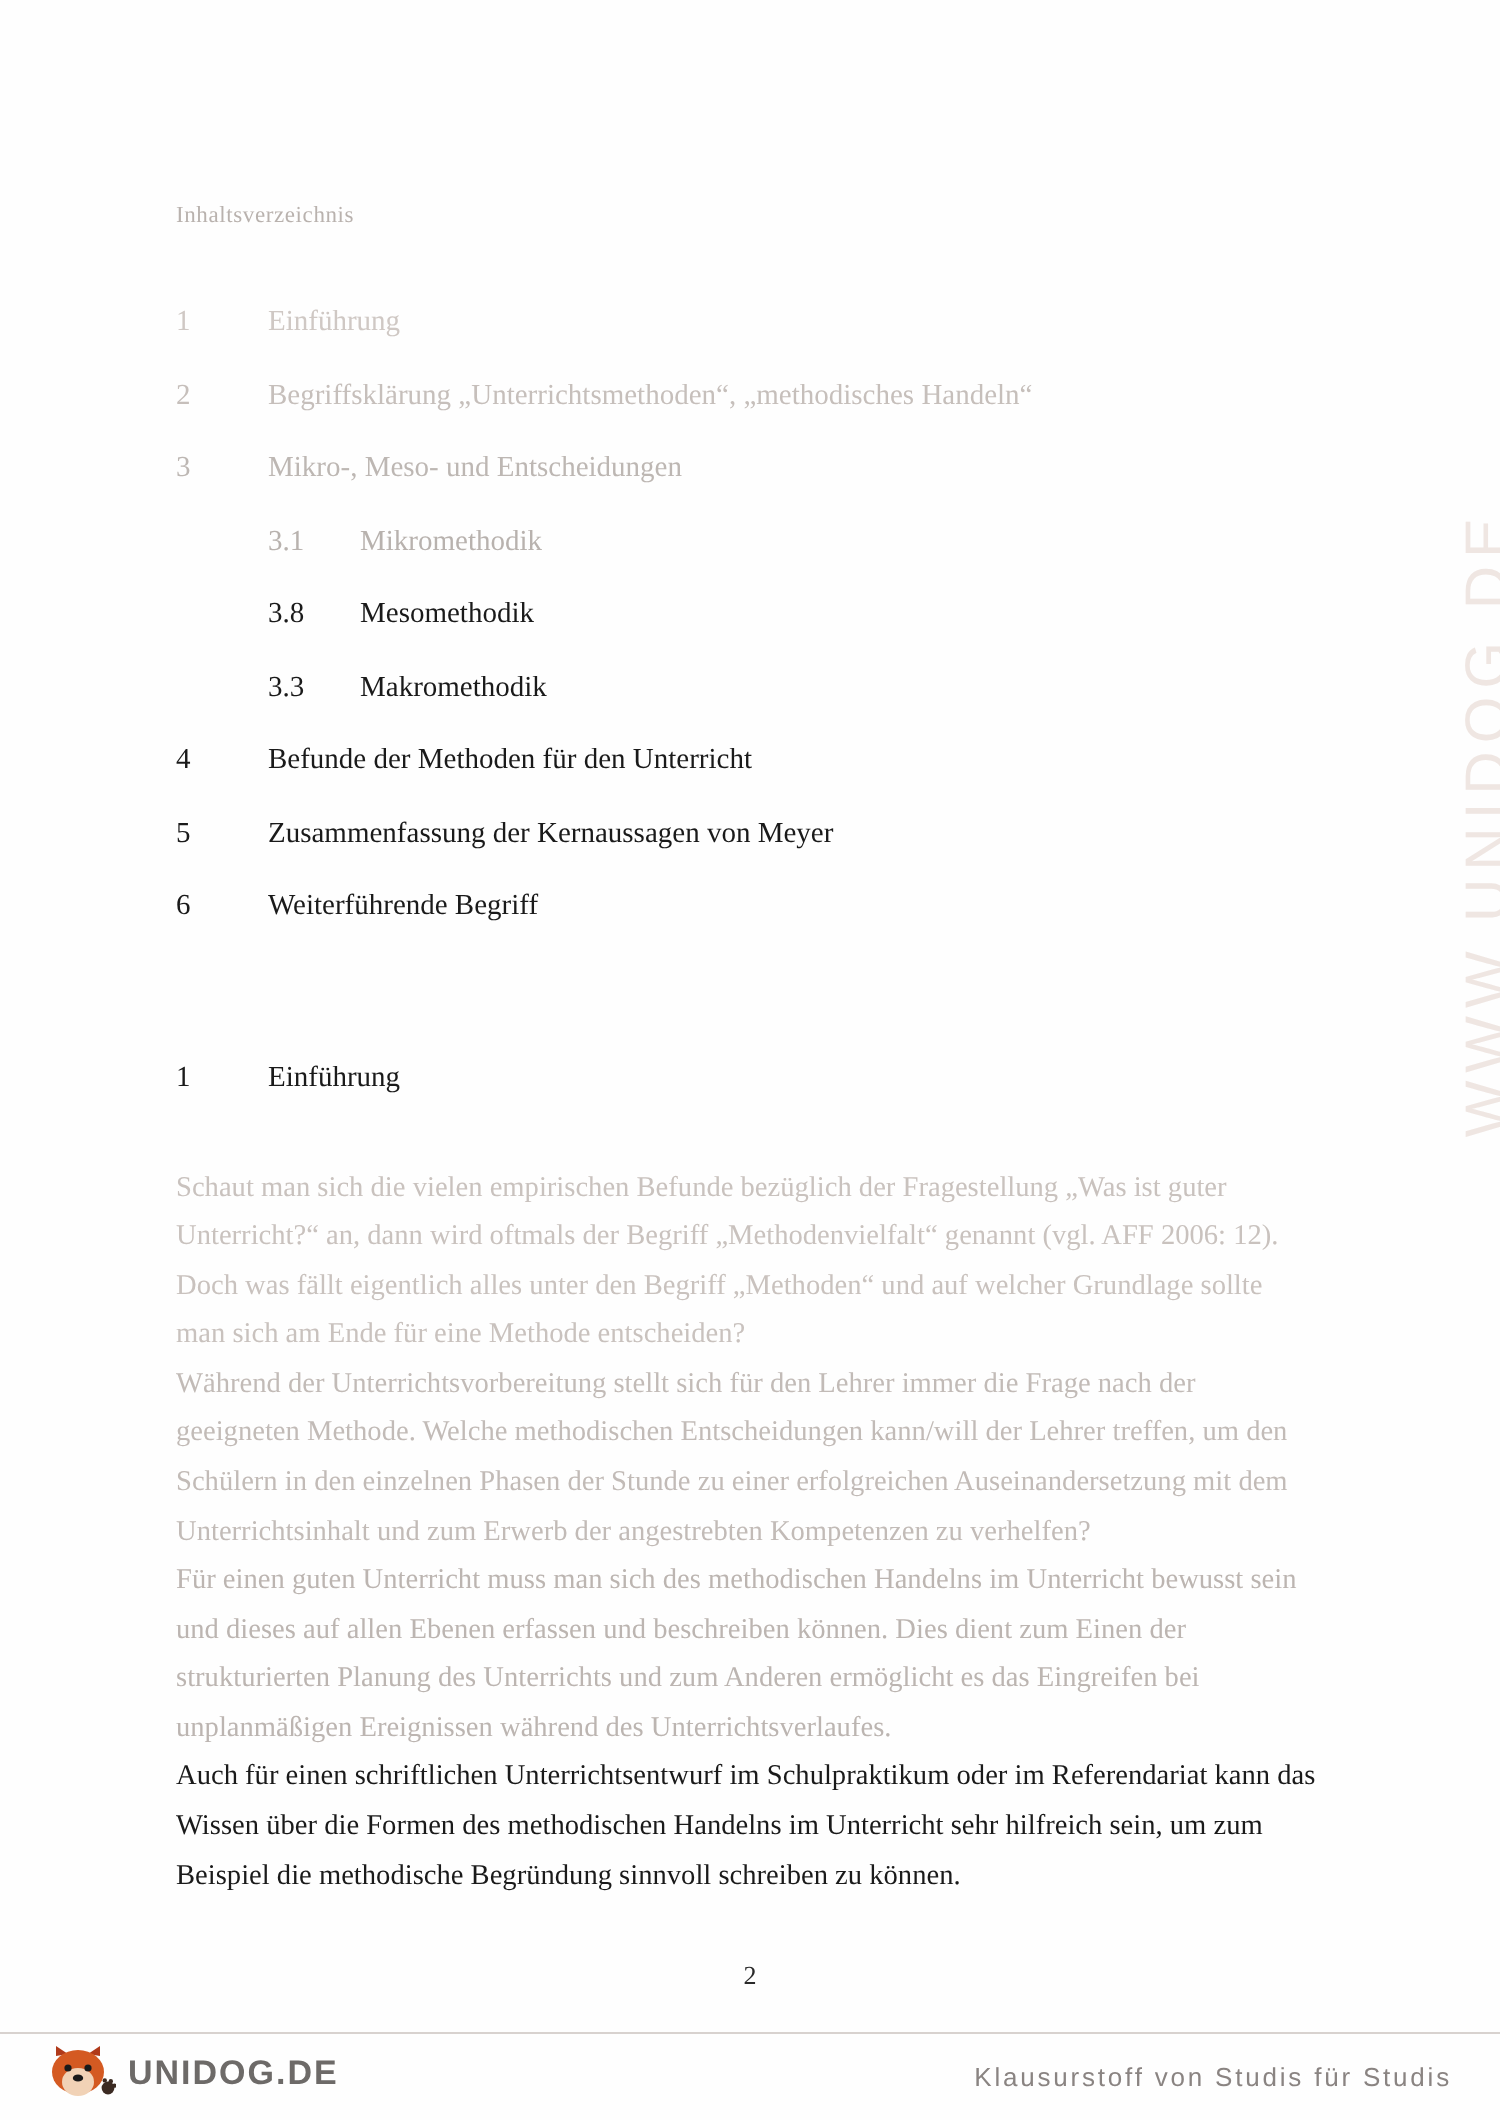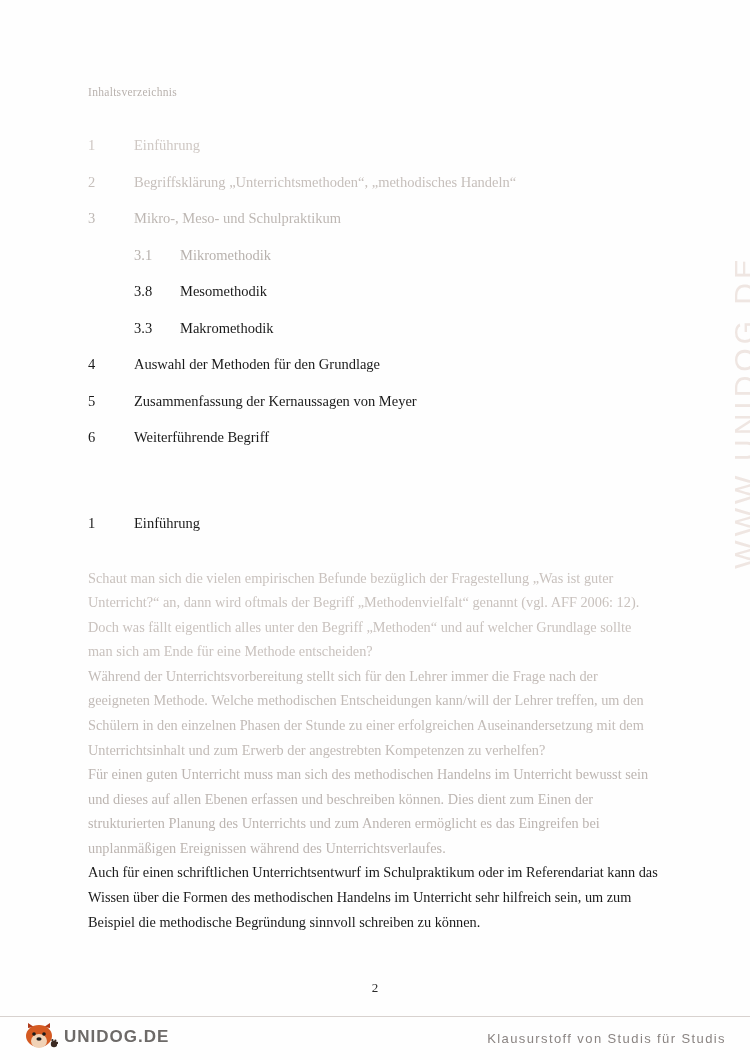--- a/index.html
+++ b/index.html
@@ -36,21 +36,21 @@
     color: #efe6e2;
     white-space: nowrap;
     user-select: none;
     pointer-events: none;
   }
 
   
   .content {
     position: absolute;
     left: 88px;
-    top: 86px;
+    top: 102px;
     width: 570px;
   }
 
   .toc-title {
     font-size: 11.5px;
     color: #b9b2ae;
     letter-spacing: 0.3px;
     margin-bottom: 40px;
   }
 
@@ -173,37 +173,37 @@
       <li>
         <span class="num f0">1</span>
         <span class="f0">Einführung</span>
       </li>
       <li>
         <span class="num f1">2</span>
         <span class="f1">Begriffsklärung „Unterrichtsmethoden“, „methodisches Handeln“</span>
       </li>
       <li>
         <span class="num f2">3</span>
-        <span class="f2">Mikro-, Meso- und Schulpraktikum</span>
+        <span class="f2">Mikro-, Meso- und Entscheidungen</span>
       </li>
       <li class="sub">
         <span class="num f3">3.1</span>
         <span class="f3">Mikromethodik</span>
       </li>
       <li class="sub">
         <span class="num fn">3.8</span>
         <span class="fn">Mesomethodik</span>
       </li>
       <li class="sub">
         <span class="num fn">3.3</span>
         <span class="fn">Makromethodik</span>
       </li>
       <li>
         <span class="num fn">4</span>
-        <span class="fn">Auswahl der Methoden für den Grundlage</span>
+        <span class="fn">Befunde der Methoden für den Unterricht</span>
       </li>
       <li>
         <span class="num fn">5</span>
         <span class="fn">Zusammenfassung der Kernaussagen von Meyer</span>
       </li>
       <li>
         <span class="num fn">6</span>
         <span class="fn">Weiterführende Begriff</span>
       </li>
     </ul>

